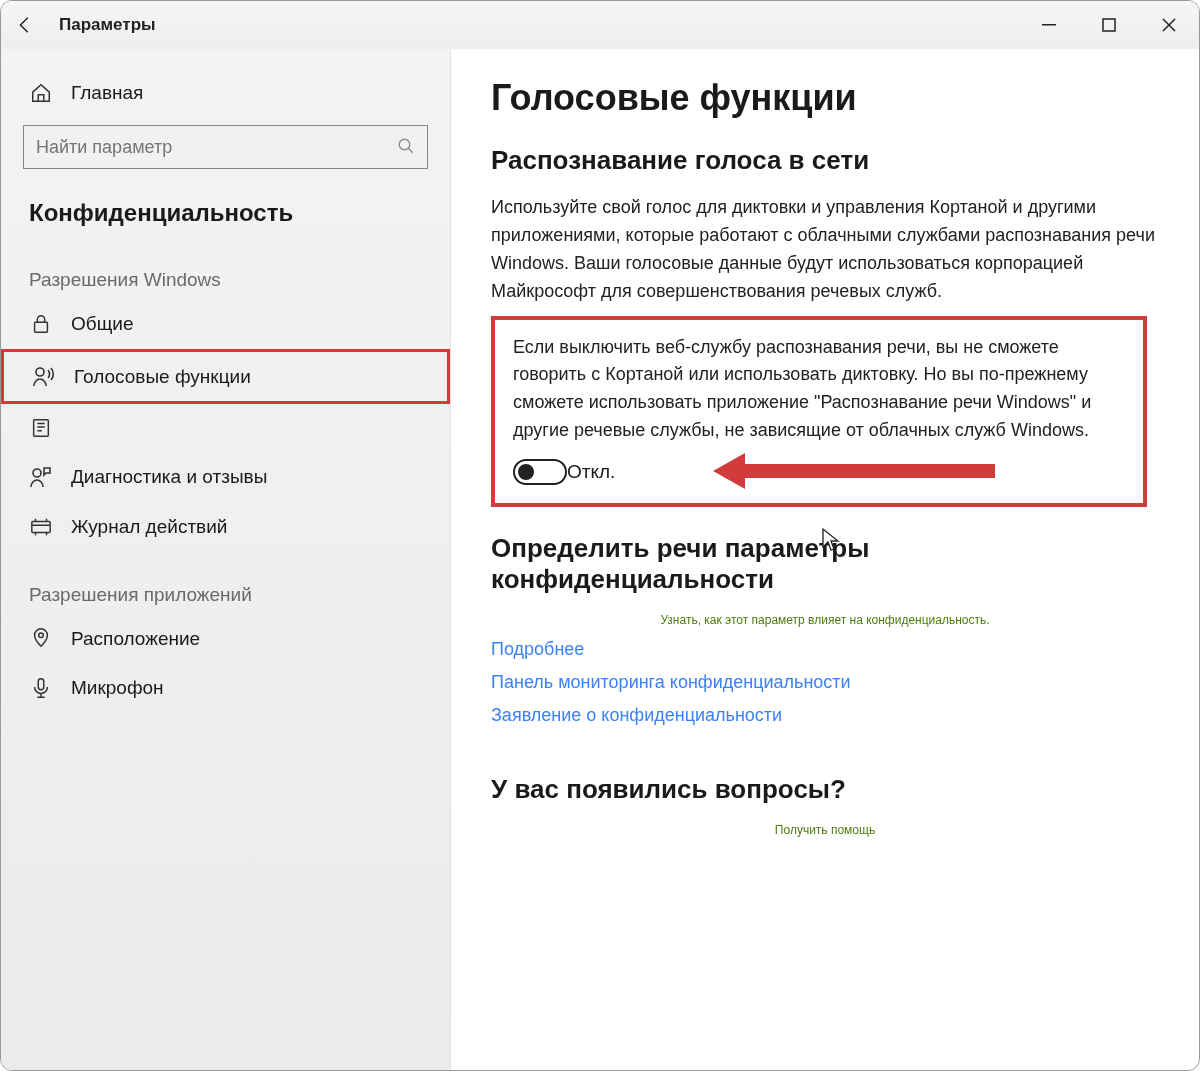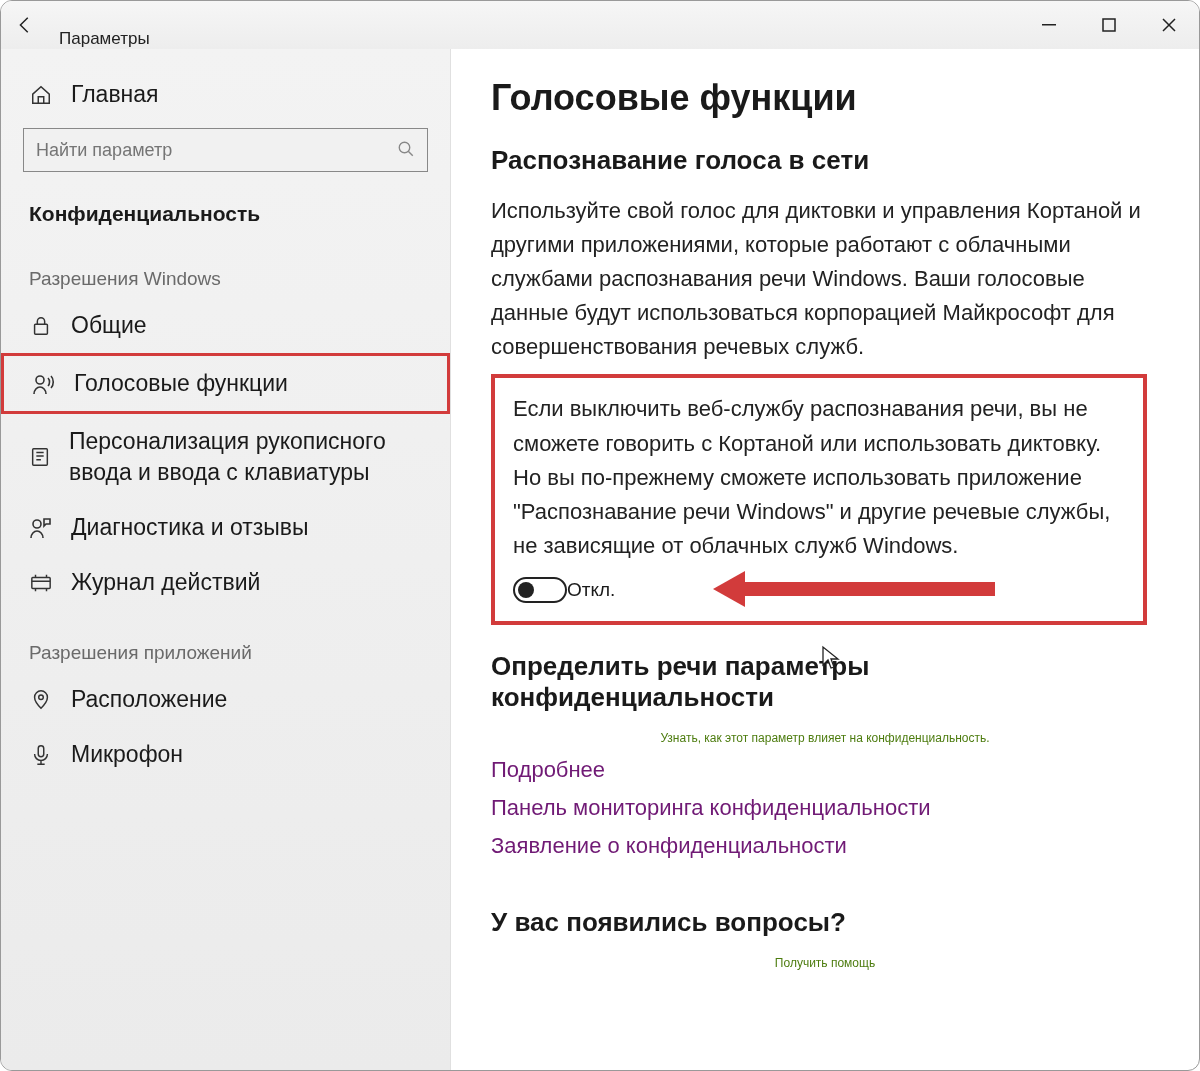--- a/index.html
+++ b/index.html
@@ -16,23 +16,24 @@
     display: flex;
     flex-direction: column;
     width: 100%;
     height: 100%;
     border: 1px solid #999;
     border-radius: 12px;
     overflow: hidden;
   }
   .titlebar {
     display: flex;
-    align-items: flex-end;
+    align-items: center;
     height: 48px;
     background: linear-gradient(#f6f6f6,#ededed);
+    font-weight: bold;
   }
   .titlebar .back {
     width: 48px; height: 48px; display:flex; align-items:center; justify-content:center;
     cursor: pointer;
   }
   .titlebar .title { font-size: 17px; color:#222; margin-left: 10px; }
   .titlebar .spacer { flex:1; }
   .winbtn {
     width: 60px; height: 48px; display:flex; align-items:center; justify-content:center; cursor:pointer;
     font-size: 14px; color:#222;
@@ -40,49 +41,49 @@
   .body { flex:1; display:flex; }
   .sidebar {
     width: 450px;
     background: linear-gradient(#f3f3f3,#ebebeb);
     padding: 20px 0 0 0;
     border-right: 1px solid #e0e0e0;
   }
   .home-row, .nav-item {
     display:flex; align-items:center; gap: 18px;
     padding: 12px 28px;
-    font-size: 23px;
+    font-size: 19px;
     color: #1a1a1a;
     cursor:pointer;
   }
   .home-row .icon, .nav-item .icon { width:24px; height:24px; display:flex; align-items:center; justify-content:center; color:#333; }
   .nav-item .icon svg, .home-row .icon svg { stroke:#333; }
   .search-wrap { padding: 8px 22px 12px 22px; }
   .search {
     display:flex; align-items:center; justify-content:space-between;
     border: 1px solid #888; background: #f1f1f1;
     height: 44px; padding: 0 12px;
   }
   .search input {
     border:none; background:transparent; font-size: 18px; color:#555; flex:1; outline:none;
     font-family: inherit;
   }
   .search .sicon { color:#777; }
-  .group-title { font-size: 21px; color:#1a1a1a; padding: 18px 28px 10px 28px; font-weight:600; }
+  .group-title { font-size: 24px; color:#1a1a1a; padding: 18px 28px 10px 28px; font-weight:600; }
   .section-title { font-size: 19px; color:#6a6a6a; padding: 32px 28px 8px 28px; }
   .nav-item.selected {
     border: 3px solid #d23b3b;
   }
   .nav-item .label { line-height: 1.35; }
   .main {
     flex:1; padding: 28px 40px 0 40px; overflow:auto;
   }
   .main h1 { font-size: 36px; font-weight: 600; margin-bottom: 26px; }
   .main h2 { font-size: 26px; font-weight: 600; margin: 10px 0 18px 0; }
-  .main p { font-size: 22px; line-height: 1.55; color:#222; margin-bottom: 10px; }
+  .main p { font-size: 18px; line-height: 1.55; color:#222; margin-bottom: 10px; }
   .red-box {
     border: 4px solid #d23b3b;
     padding: 14px 18px 18px 18px;
     margin: 10px 12px 26px 0;
     position: relative;
   }
   .toggle-row { display:flex; align-items:center; margin-top: 14px; position:relative; }
   .toggle {
     width: 54px; height: 26px; border: 2px solid #222; border-radius: 20px; background:#fff;
     position:relative; cursor:pointer;
@@ -93,21 +94,21 @@
   .toggle-label { font-size: 19px; }
   .arrow-ann {
     position:absolute; left: 200px; top: -6px;
     display:flex; align-items:center;
   }
   .arrow-ann .shaft { width: 250px; height: 14px; background:#d23b3b; }
   .arrow-ann .head {
     width:0; height:0; border-right: 32px solid #d23b3b; border-top:18px solid transparent; border-bottom:18px solid transparent;
   }
   .subtext { color:#4d7c0f; font-size: 12px; margin: 6px 0 6px 0; text-align: center; }
-  .link-line { color:#701a75; font-size: 22px; margin: 12px 0; cursor:pointer; }
+  .link-line { color:#3b82f6; font-size: 18px; margin: 12px 0; cursor:pointer; }
   .cursor-ptr {
     position:absolute;
     pointer-events:none;
   }
 </style>
 </head>
 <body>
 
 <div class="window">
   <div class="titlebar">
@@ -186,21 +187,20 @@
         <span class="label">Голосовые функции</span>
       </div>
 
       <div class="nav-item">
         <span class="icon">
           <svg width="22" height="22" viewBox="0 0 24 24" fill="none" stroke="#333" stroke-width="1.6">
               <rect x="4" y="3" width="16" height="18" rx="1"></rect>
               <path d="M8 7h8M8 11h8M8 15h5"></path>
             </svg>
         </span>
-        <span class="label">Персонализация рукописного ввода и ввода с клавиатуры</span>
       </div>
 
       <div class="nav-item">
         <span class="icon">
           <svg width="24" height="24" viewBox="0 0 24 24" fill="none" stroke="#333" stroke-width="1.6">
               <circle cx="8" cy="8" r="4"></circle>
               <path d="M2 22c0-4 3-7 6-7s6 3 6 7"></path>
               <path d="M15 3h6v5h-4l-2 2z"></path>
             </svg>
         </span>

